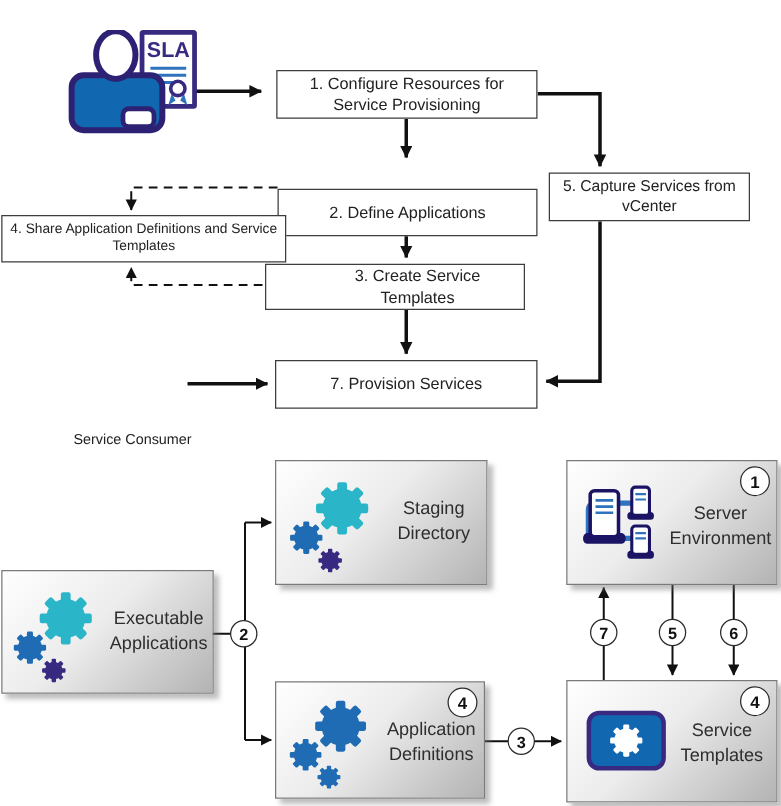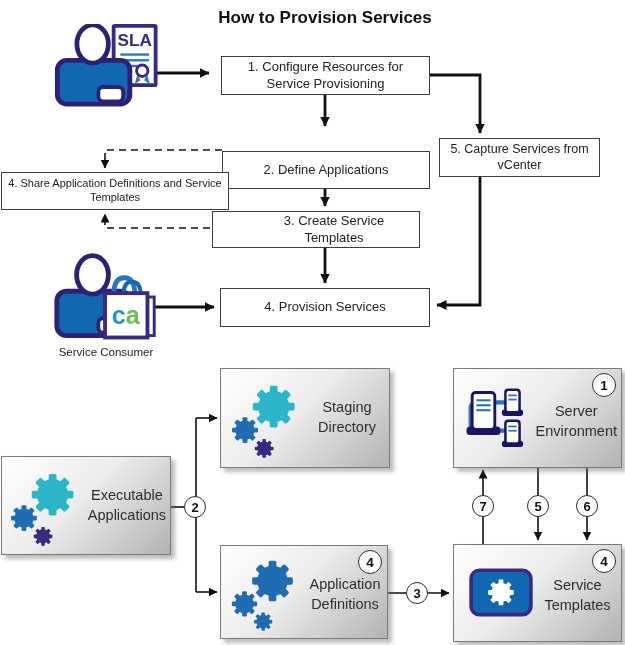--- a/index.html
+++ b/index.html
@@ -84,21 +84,20 @@
       <path d="M196 418 V592"></path>
       <path d="M196 418 H217" marker-end="url(#mB)"></path>
       <path d="M196 592 H217" marker-end="url(#mB)"></path>
       <path d="M388 593 H449" marker-end="url(#mB)"></path>
       <path d="M483 544 V470" marker-end="url(#mB)"></path>
       <path d="M538 468 V540" marker-end="url(#mB)"></path>
       <path d="M587 468 V540" marker-end="url(#mB)"></path>
     </g>
   </svg>
 
-  <div class="title">How to Provision Services</div>
 
   <div class="icon-wrap" style="left:52px;top:24px;">
     <svg width="108" height="84" viewBox="0 0 112 88">
 
       <g transform="translate(64,2)">
         <rect x="0" y="0" width="44" height="62" fill="#fff" stroke="#372a80" stroke-width="4" rx="1"></rect>
         <text x="22" y="21" text-anchor="middle" font-size="18" font-weight="bold" fill="#372a80">SLA</text>
         <g stroke="#2f72bd" stroke-width="2.5">
           <path d="M7 30 H37"></path>
             <path d="M7 36 H37"></path>
@@ -110,48 +109,28 @@
       </g>
 
       <g>
         <rect x="5" y="38" width="76" height="46" rx="10" fill="#1268b0" stroke="#2d2174" stroke-width="5"></rect>
         <rect x="48" y="66" width="26" height="15" rx="5" fill="#fff" stroke="#2d2174" stroke-width="4"></rect>
         <ellipse cx="42" cy="21" rx="16.5" ry="20" fill="#fff" stroke="#2d2174" stroke-width="5"></ellipse>
       </g>
     </svg>
   </div>
 
-  <div class="icon-wrap" style="left:52px;top:252px;">
-    <svg width="108" height="90" viewBox="0 0 112 92">
-
-      <g>
-        <rect x="5" y="40" width="76" height="46" rx="10" fill="#1268b0" stroke="#2d2174" stroke-width="5"></rect>
-        <rect x="48" y="68" width="26" height="15" rx="5" fill="#fff" stroke="#2d2174" stroke-width="4"></rect>
-        <ellipse cx="42" cy="23" rx="16.5" ry="20" fill="#fff" stroke="#2d2174" stroke-width="5"></ellipse>
-      </g>
-
-      <g transform="translate(54,24)">
-        <path d="M10 20 Q10 2 21 2 Q32 2 32 20" fill="none" stroke="#2f72bd" stroke-width="5"></path>
-        <path d="M20 20 Q20 6 29 6 Q38 6 38 20" fill="none" stroke="#1268b0" stroke-width="4"></path>
-        <rect x="42" y="22" width="10" height="40" fill="#fff" stroke="#372a80" stroke-width="3"></rect>
-        <rect x="1" y="18" width="44" height="46" fill="#fff" stroke="#372a80" stroke-width="4"></rect>
-        <text x="8" y="50" font-size="26" font-weight="bold">
-          <tspan fill="#2196c4">c</tspan><tspan fill="#6abf4b">a</tspan>
-        </text>
-      </g>
-    </svg>
-  </div>
   <div class="actor-label" style="left:42px;top:344px;width:128px;">Service Consumer</div>
 
   <div class="fbox" style="left:221px;top:56px;width:209px;height:39px;">1. Configure Resources for Service Provisioning</div>
   <div class="fbox" style="left:222px;top:131px;width:208px;height:38px;margin-top:20px;">2. Define Applications</div>
   <div class="fbox small" style="left:1px;top:172px;width:228px;height:38px;">4. Share Application Definitions and Service Templates</div>
   <div class="fbox" style="left:439px;top:138px;width:161px;height:39px;font-size:12.5px;">5. Capture Services from vCenter</div>
   <div class="fbox" style="left:212px;top:211px;width:208px;height:37px;padding-left:42px;">3. Create Service Templates</div>
-  <div class="fbox" style="left:220px;top:288px;width:210px;height:39px;">4. Provision Services</div>
+  <div class="fbox" style="left:220px;top:288px;width:210px;height:39px;">7. Provision Services</div>
 
   <div class="gbox" style="left:1px;top:456px;width:170px;height:99px;">
     <svg width="80" height="92" viewBox="0 0 92 94" style="margin-left:2px;">
       <use href="#gear" transform="translate(56,34)" style="color:#2ab5c8"></use>
       <use href="#gear" transform="translate(23,61) scale(0.62)" style="color:#1f6cb4"></use>
       <use href="#gear" transform="translate(45,82) scale(0.45)" style="color:#372a80"></use>
     </svg>
     <div class="glabel">Executable Applications</div>
   </div>
 

